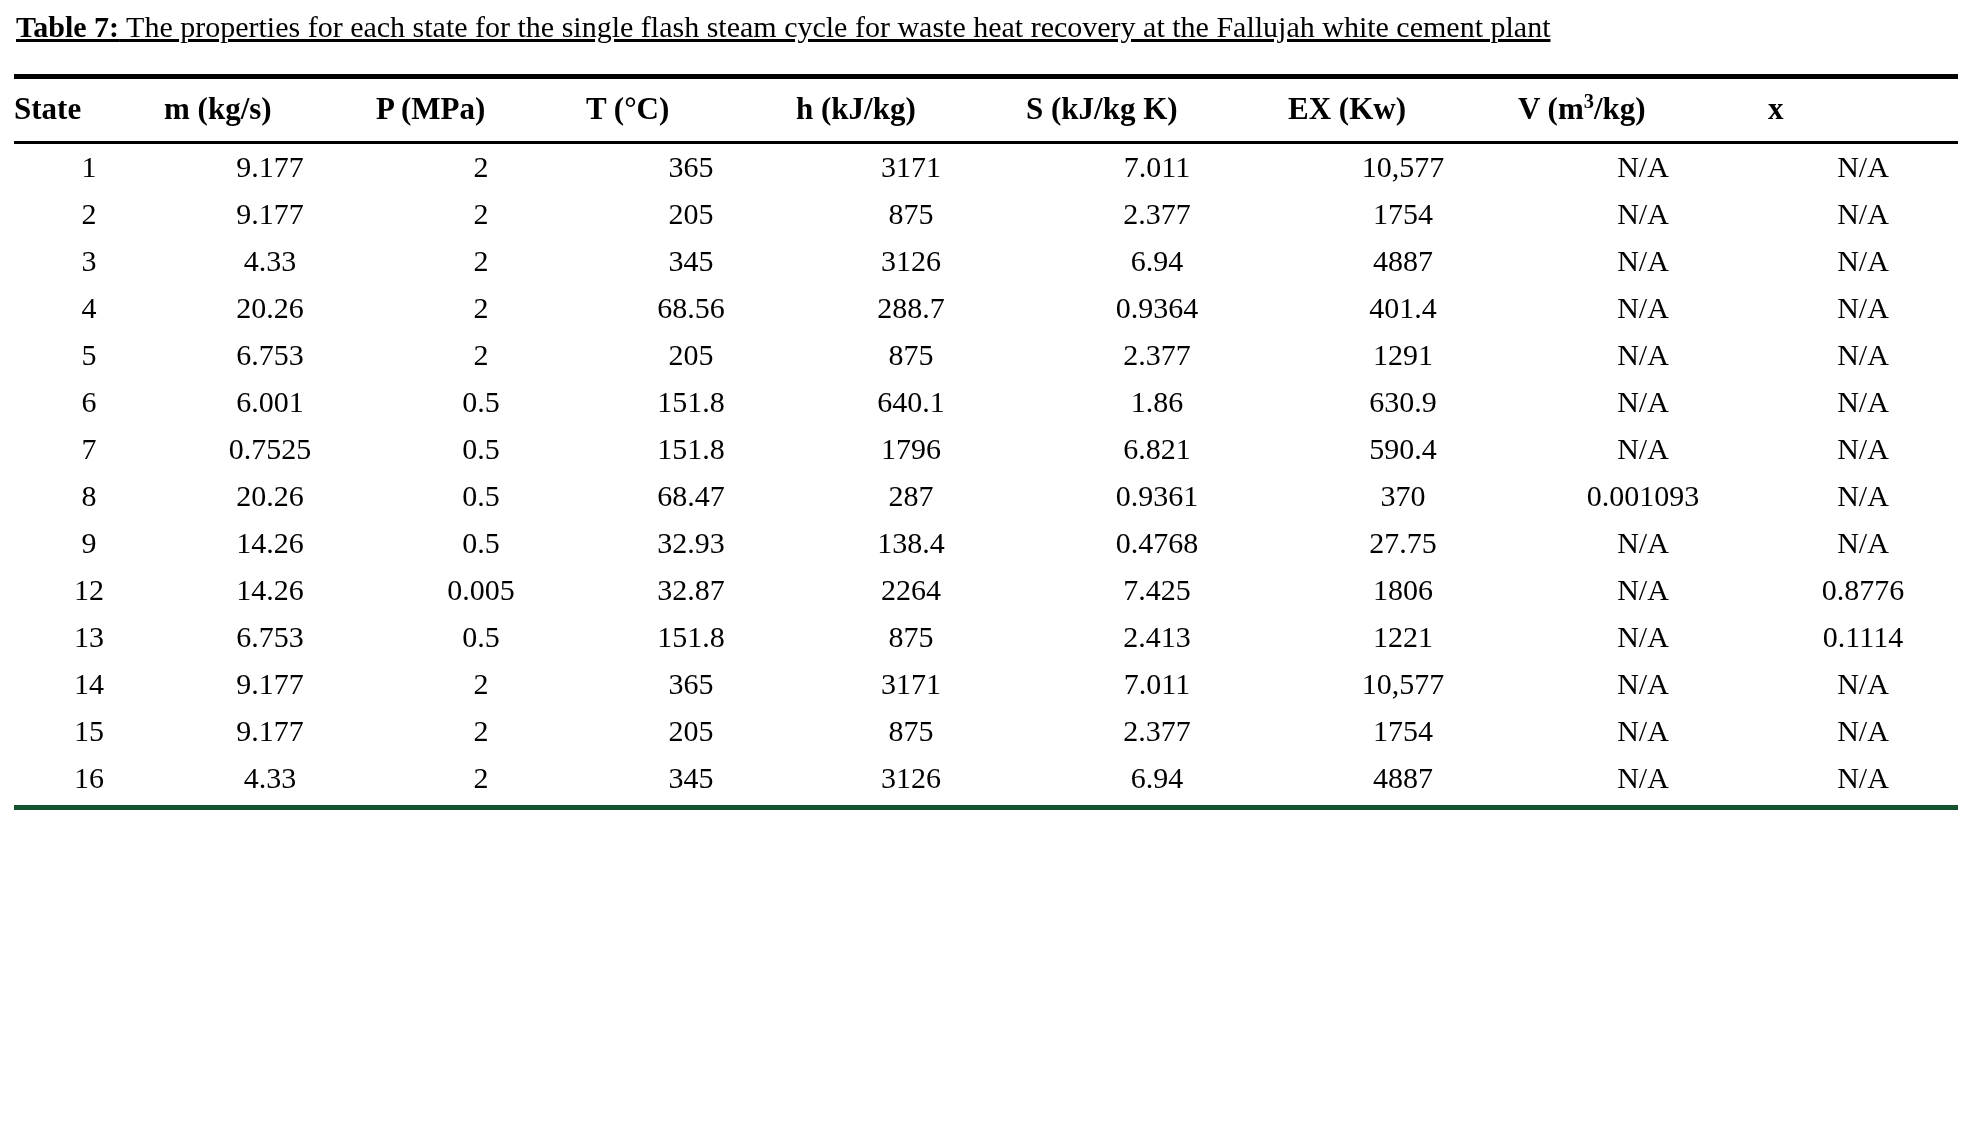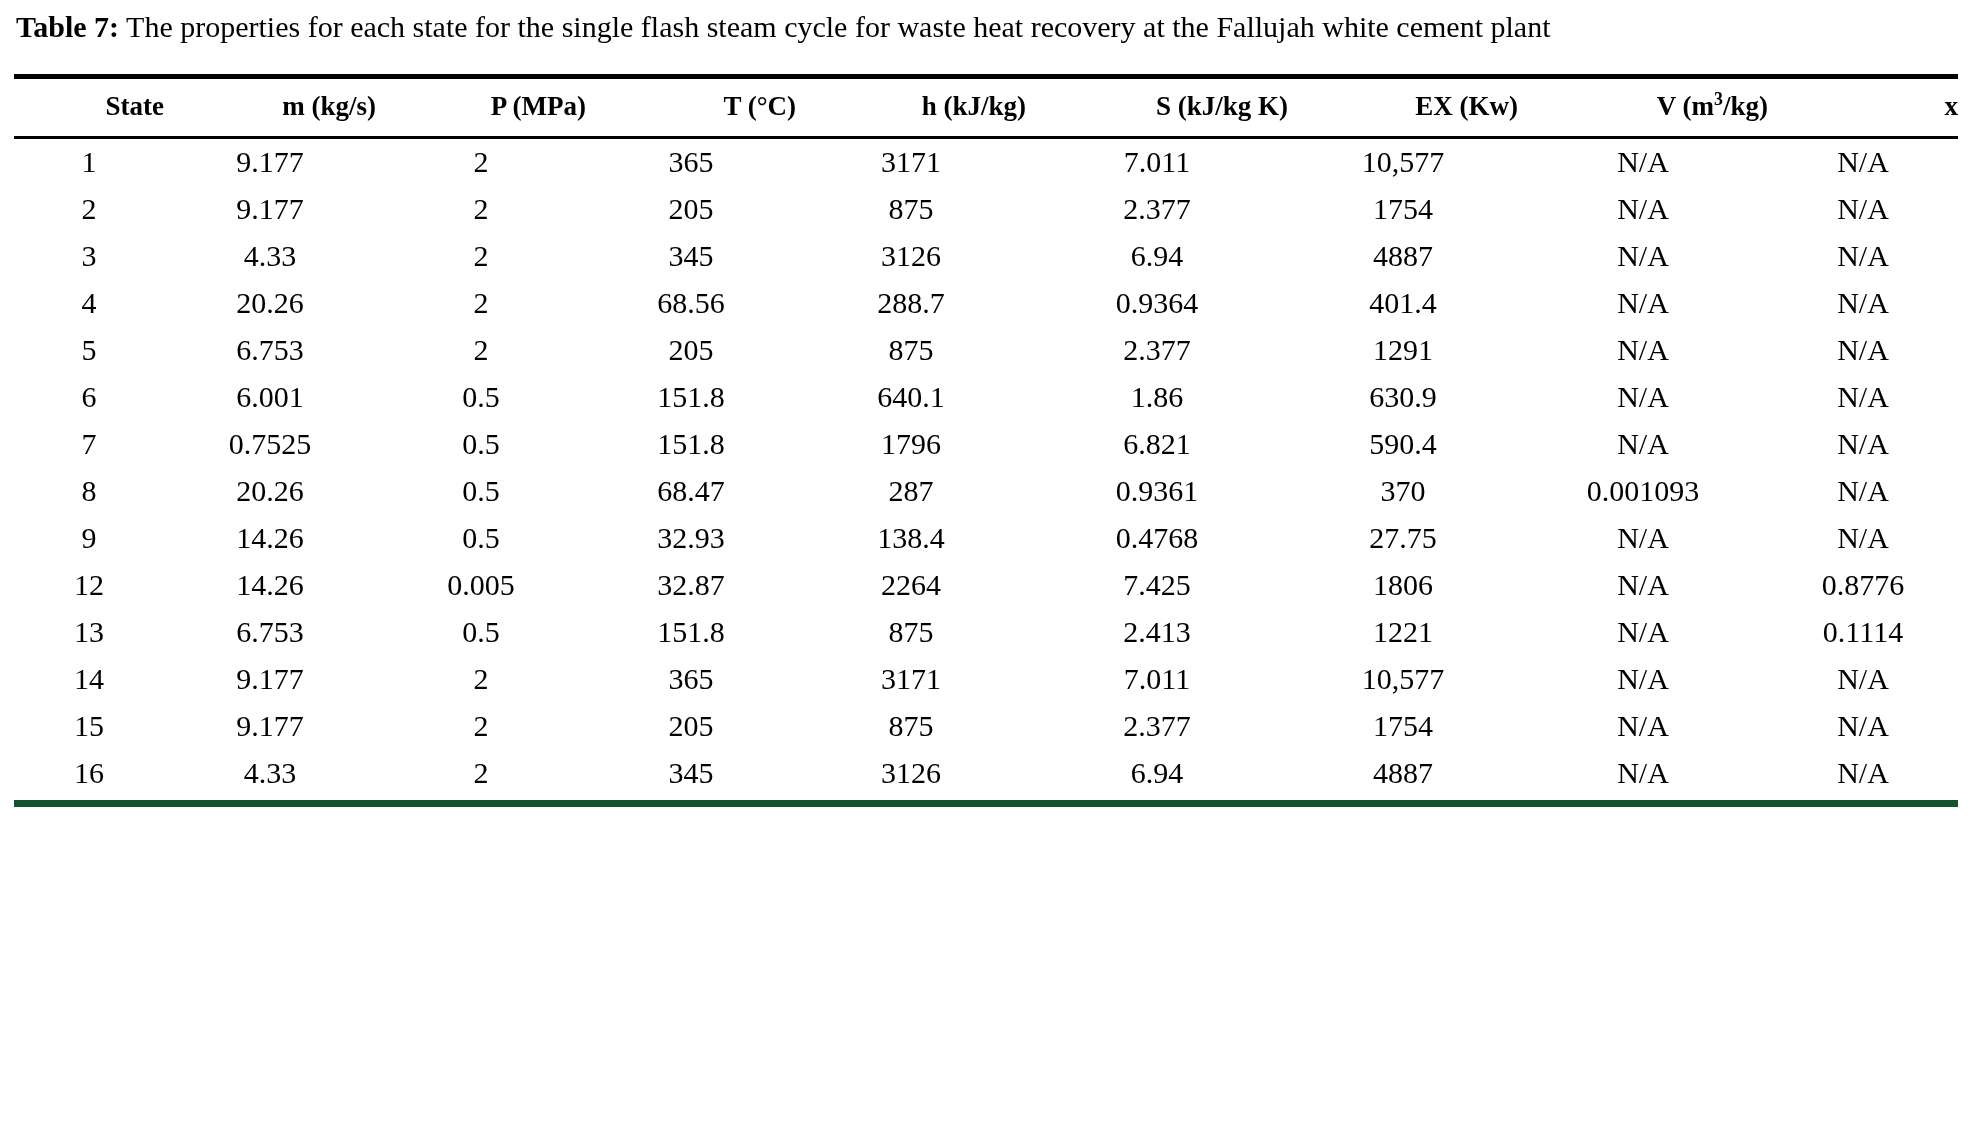--- a/index.html
+++ b/index.html
@@ -18,20 +18,21 @@
     box-sizing: border-box;
     width: 1976px;
     height: 1144px;
     padding: 8px 14px 0 14px;
   }
   .caption {
     font-size: 30px;
     line-height: 1.27;
     margin: 0 0 0 2px;
     width: 1944px;
+    text-decoration: underline;
   }
   .caption .cap-label {
     font-weight: bold;
   }
   table.props {
     border-collapse: collapse;
     width: 1944px;
     margin-top: 28px;
     table-layout: fixed;
   }
@@ -39,37 +40,37 @@
   table.props col.c-m      { width: 212px; }
   table.props col.c-p      { width: 210px; }
   table.props col.c-t      { width: 210px; }
   table.props col.c-h      { width: 230px; }
   table.props col.c-s      { width: 262px; }
   table.props col.c-ex     { width: 230px; }
   table.props col.c-v      { width: 250px; }
   table.props col.c-x      { width: 190px; }
 
   table.props thead th {
-    font-size: 27px;
+    font-size: 31px;
     font-weight: bold;
-    text-align: right;
+    text-align: left;
     padding: 12px 0 14px 0;
     border-top: 5px solid #000;
     border-bottom: 3px solid #000;
     white-space: nowrap;
   }
   table.props tbody td {
     font-size: 30px;
     text-align: center;
     padding: 6px 0 7px 0;
     border: none;
     white-space: nowrap;
   }
   table.props tbody tr:last-child td {
-    border-bottom: 7px solid #14532d;
+    border-bottom: 5px solid #14532d;
     padding-bottom: 10px;
   }
   sup { font-size: 0.66em; vertical-align: super; line-height: 0; }
 </style>
 </head>
 <body>
 
 <div class="page">
 
   <p class="caption">

